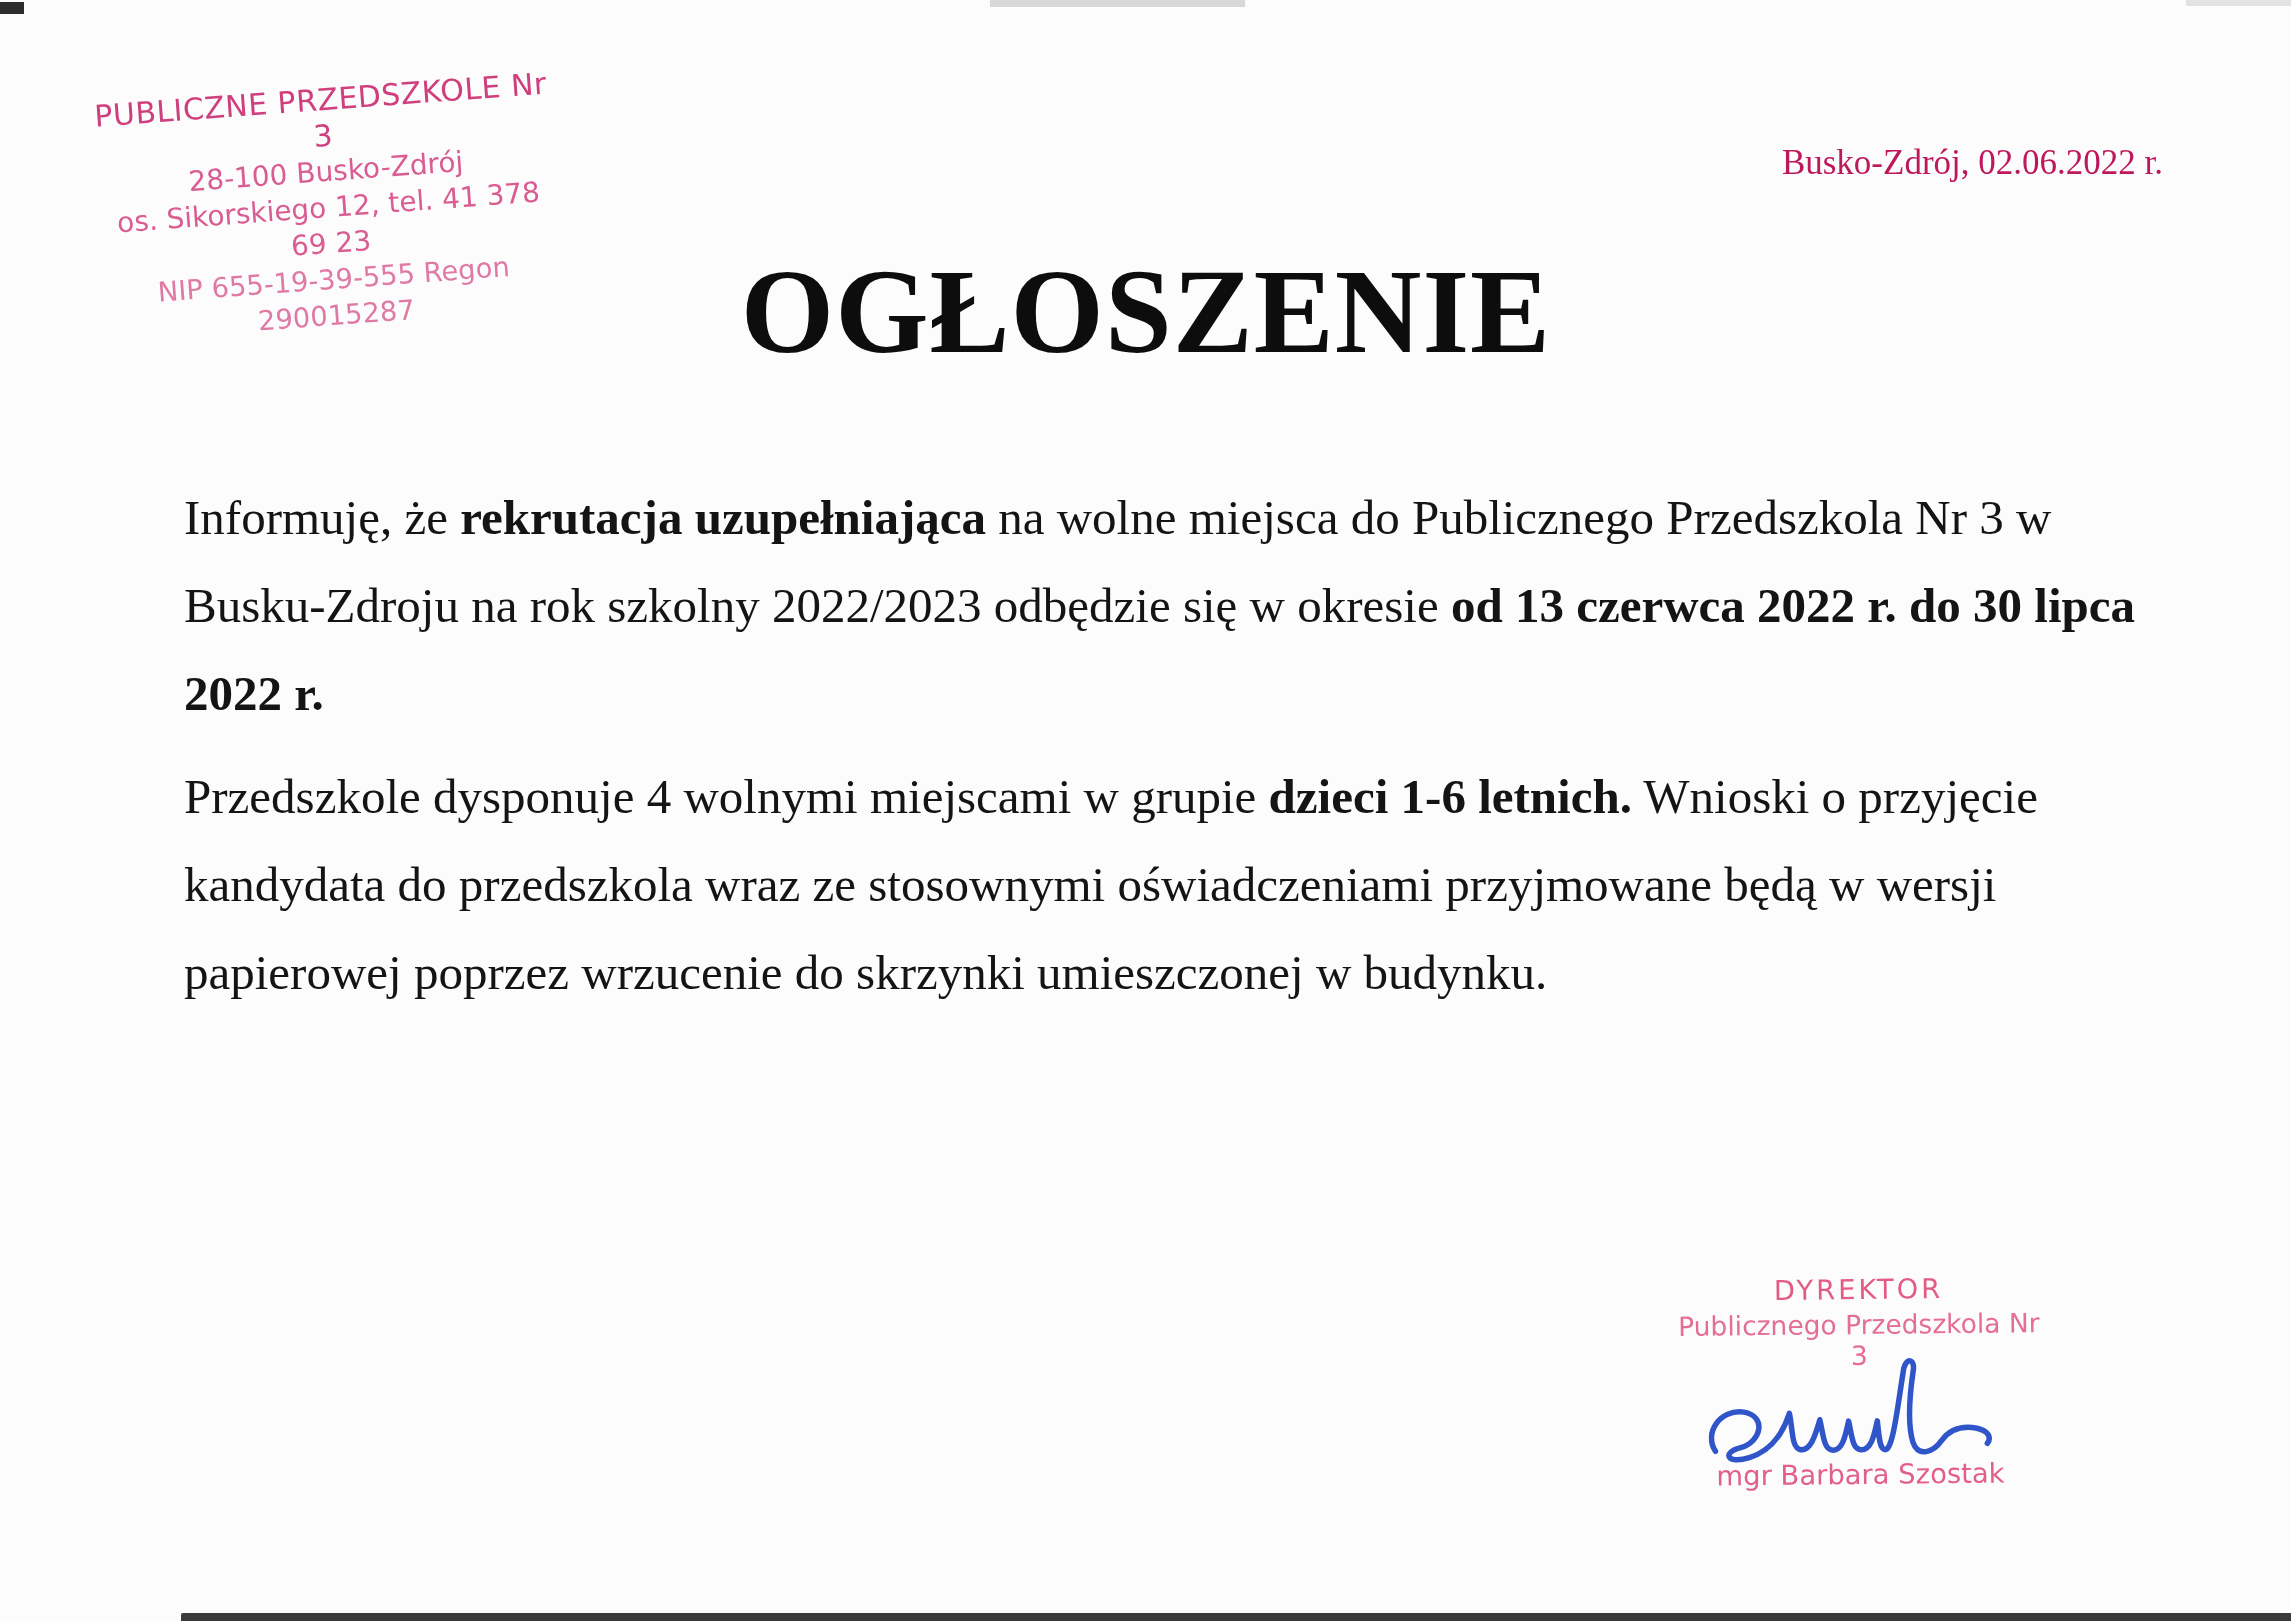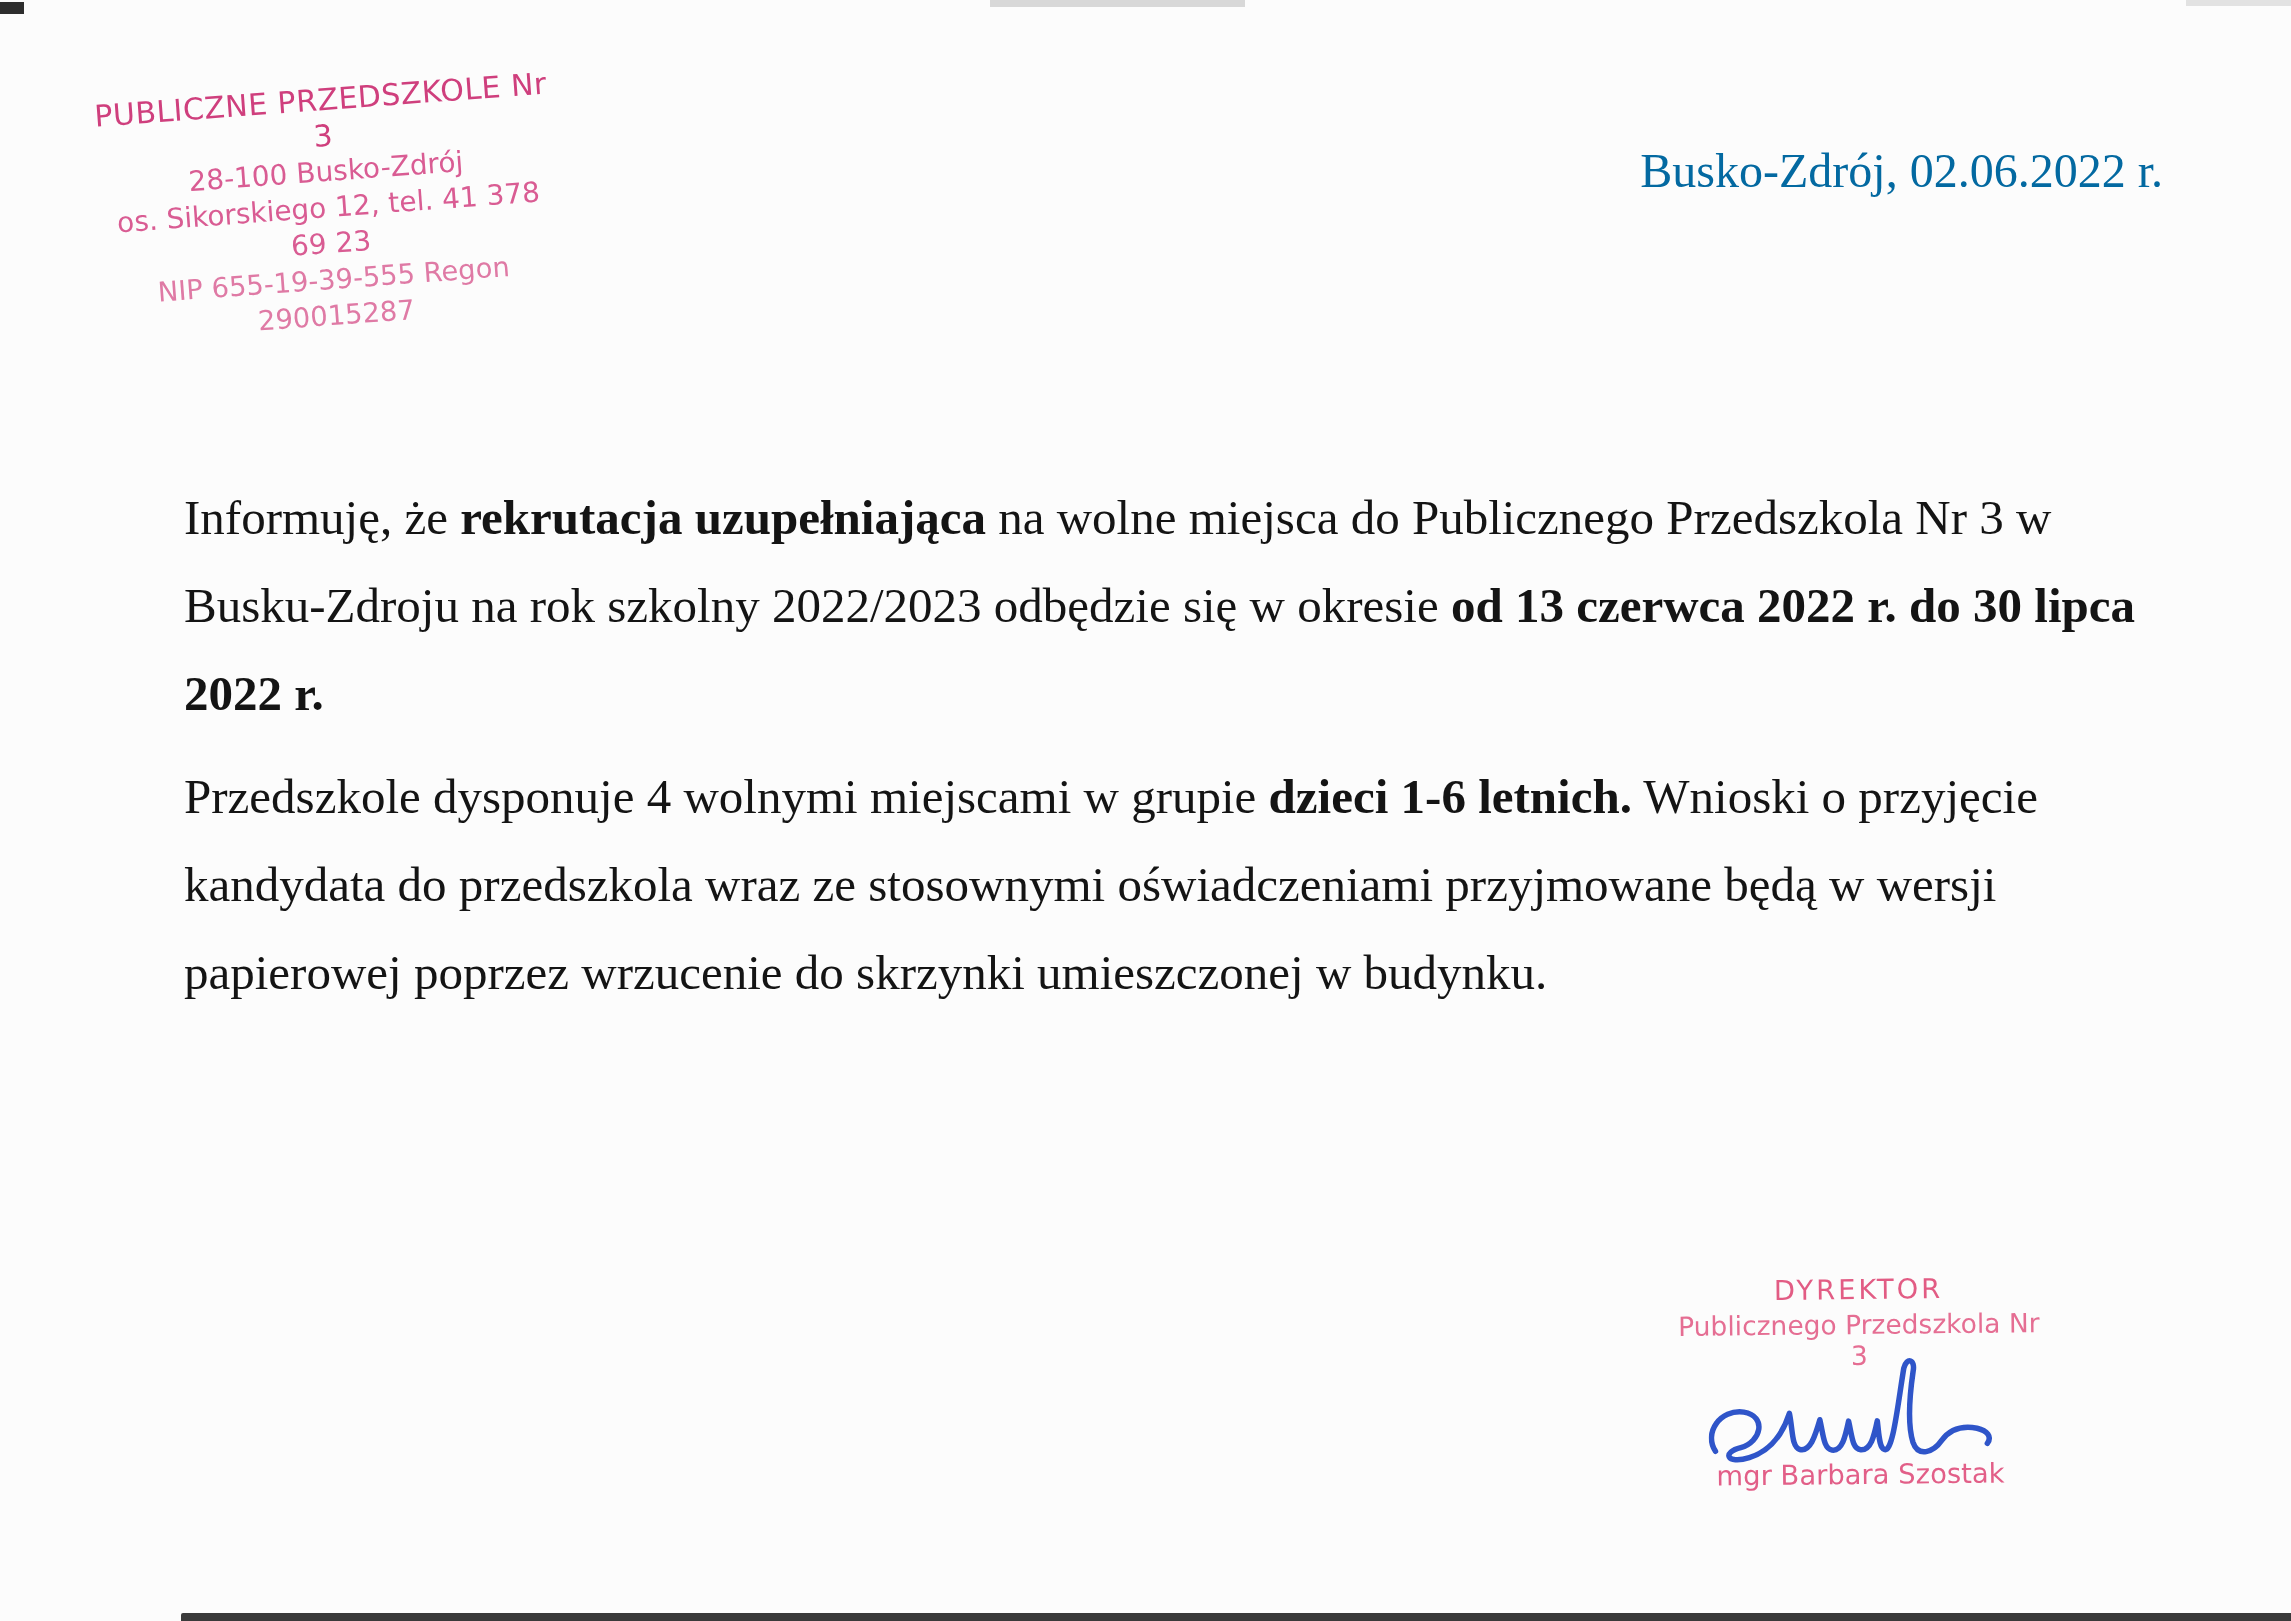--- a/index.html
+++ b/index.html
@@ -31,21 +31,21 @@
     line-height:36px;
   }
   .stamp .l1{font-size:30px;color:#cf3f7d;letter-spacing:0.5px;}
   .stamp .l2{font-size:28px;color:#d95c93;}
   .stamp .l3{font-size:28px;color:#d95c93;}
   .stamp .l4{font-size:27.4px;color:#dd6f9e;opacity:.92;}
 
   
   .date-line{
     position:absolute;top:143px;right:129px;
-    font-size:48px;color:#0369a1;margin-left:19px;
+    font-size:35px;color:#be185d;margin-left:19px;
   }
 
   
   .title{
     position:absolute;top:243px;left:0;right:0;margin:0;
     text-align:center;
     font-size:120px;font-weight:bold;color:#0d0d0d;
     letter-spacing:1px;
   }
 
@@ -93,20 +93,21 @@
 
   <div class="stamp">
     <div class="l1">PUBLICZNE PRZEDSZKOLE Nr 3</div>
     <div class="l2">28-100 Busko-Zdrój</div>
     <div class="l3">os. Sikorskiego  12, tel. 41 378 69 23</div>
     <div class="l4">NIP 655-19-39-555  Regon 290015287</div>
   </div>
 
   <div class="date-line">Busko-Zdrój, 02.06.2022 r.</div>
 
+  <h1 class="title">OGŁOSZENIE</h1>
 
   <div class="body-text">
 
     <p>
       <span class="line indent"><span>Informuję, że </span><b>rekrutacja uzupełniająca</b><span> na wolne miejsca do</span></span>
       <span class="line"><span>Publicznego Przedszkola Nr 3 w Busku-Zdroju  na rok szkolny 2022/2023</span></span>
       <span class="line last"><span>odbędzie się w okresie </span><b>od 13 czerwca 2022 r. do 30 lipca 2022 r.</b></span>
     </p>
 
     <p class="gap">

